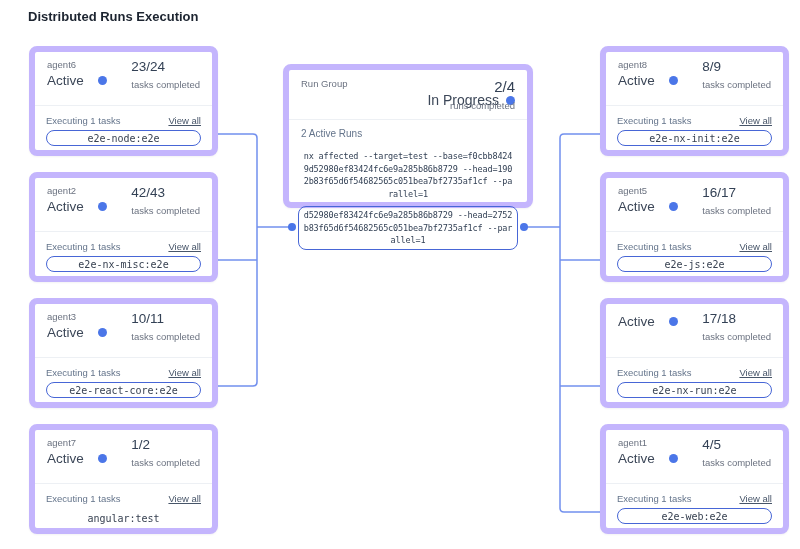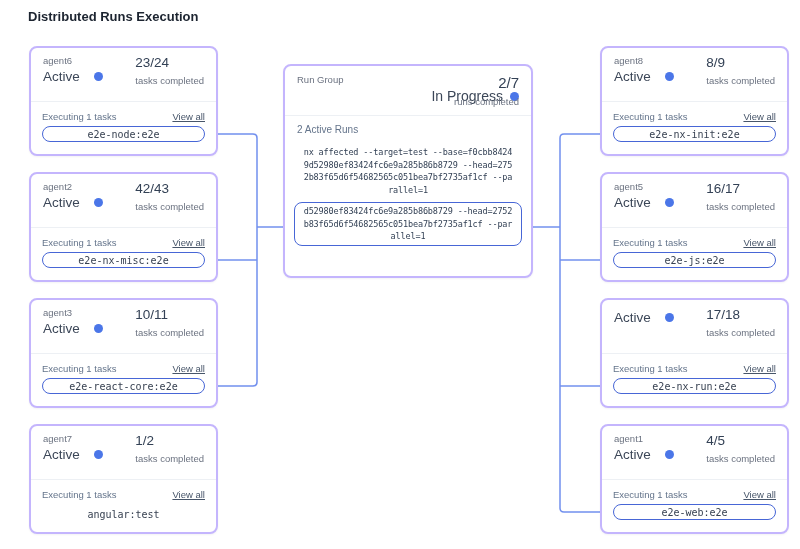--- a/index.html
+++ b/index.html
@@ -11,21 +11,21 @@
   .page-title {
     position: absolute; left: 28px; top: 9px;
     font-size: 13px; font-weight: 700; color: #1c2430;
   }
   
   .col { position: absolute; top: 46px; display: flex; flex-direction: column; gap: 16px; }
   .col-left  { left: 29px; }
   .col-right { left: 600px; }
   
   .card {
-    background: #fff; border: 2px solid #c4b5fd; border-radius: 8px;
+    background: #fff; border: 6px solid #c4b5fd; border-radius: 8px;
     box-shadow: 0 1px 2px rgba(16,24,40,.05);
   }
   .agent-card { width: 189px; height: 110px; }
   .agent-header {
     height: 54px; padding: 7px 12px 0; position: relative;
     border-bottom: 1px solid #edf0f4;
   }
   .agent-name { font-size: 9.5px; color: #6b7280; }
   .agent-status { margin-top: 3px; display: flex; align-items: center; gap: 14px; }
   .status-text { font-size: 13.5px; color: #3c4758; }
@@ -45,21 +45,21 @@
     border: 1.5px solid var(--accent, #4766d6); border-radius: 11px;
     display: flex; align-items: center; justify-content: center;
     font-family: "DejaVu Sans Mono", monospace; font-size: 10px; color: #374151;
     white-space: nowrap; cursor: pointer;
   }
   .task-plain {
     margin-top: 9px; text-align: center;
     font-family: "DejaVu Sans Mono", monospace; font-size: 10px; color: #374151;
   }
   
-  .run-card { position: absolute; left: 283px; top: 64px; width: 250px; height: 214px; }
+  .run-card { position: absolute; left: 283px; top: 64px; width: 250px; height: 144px; }
   .rg-header { height: 50px; padding: 8px 12px 0; position: relative; border-bottom: 1px solid #edf0f4; }
   .rg-label { font-size: 9.5px; color: #6b7280; }
   .rg-status { margin-top: 3px; display: flex; align-items: center; gap: 7px; justify-content: flex-end; }
   .rg-status .status-text { font-size: 14px; }
   .rg-count { position: absolute; right: 12px; top: 8px; text-align: right; }
   .rg-count .count-num { font-size: 15px; }
   .rg-body { padding: 6px 9px 0; }
   .active-runs { font-size: 10px; color: #64748b; margin: 2px 0 0 3px; }
   .run-block {
     font-family: "DejaVu Sans Mono", monospace; font-size: 8.5px; letter-spacing: -0.15px;
@@ -276,29 +276,29 @@
 </div>
 
 <div class="card run-card">
   <div class="rg-header">
     <div class="rg-label">Run Group</div>
     <div class="rg-status">
       <span class="status-text">In Progress</span>
       <span class="status-dot"></span>
     </div>
     <div class="rg-count">
-      <div class="count-num">2/7</div>
+      <div class="count-num">2/4</div>
       <div class="count-caption">runs completed</div>
     </div>
   </div>
   <div class="rg-body">
     <div class="active-runs">2 Active Runs</div>
     <div class="run-block first">
       <div class="cmd-line">nx affected --target=test --base=f0cbb8424</div>
-      <div class="cmd-line">9d52980ef83424fc6e9a285b86b8729 --head=275</div>
+      <div class="cmd-line">9d52980ef83424fc6e9a285b86b8729 --head=190</div>
       <div class="cmd-line">2b83f65d6f54682565c051bea7bf2735af1cf --pa</div>
       <div class="cmd-line">rallel=1</div>
     </div>
     <div class="run-block highlighted">
       <div class="cmd-line">d52980ef83424fc6e9a285b86b8729 --head=2752</div>
       <div class="cmd-line">b83f65d6f54682565c051bea7bf2735af1cf --par</div>
       <div class="cmd-line">allel=1</div>
     </div>
   </div>
 </div>

